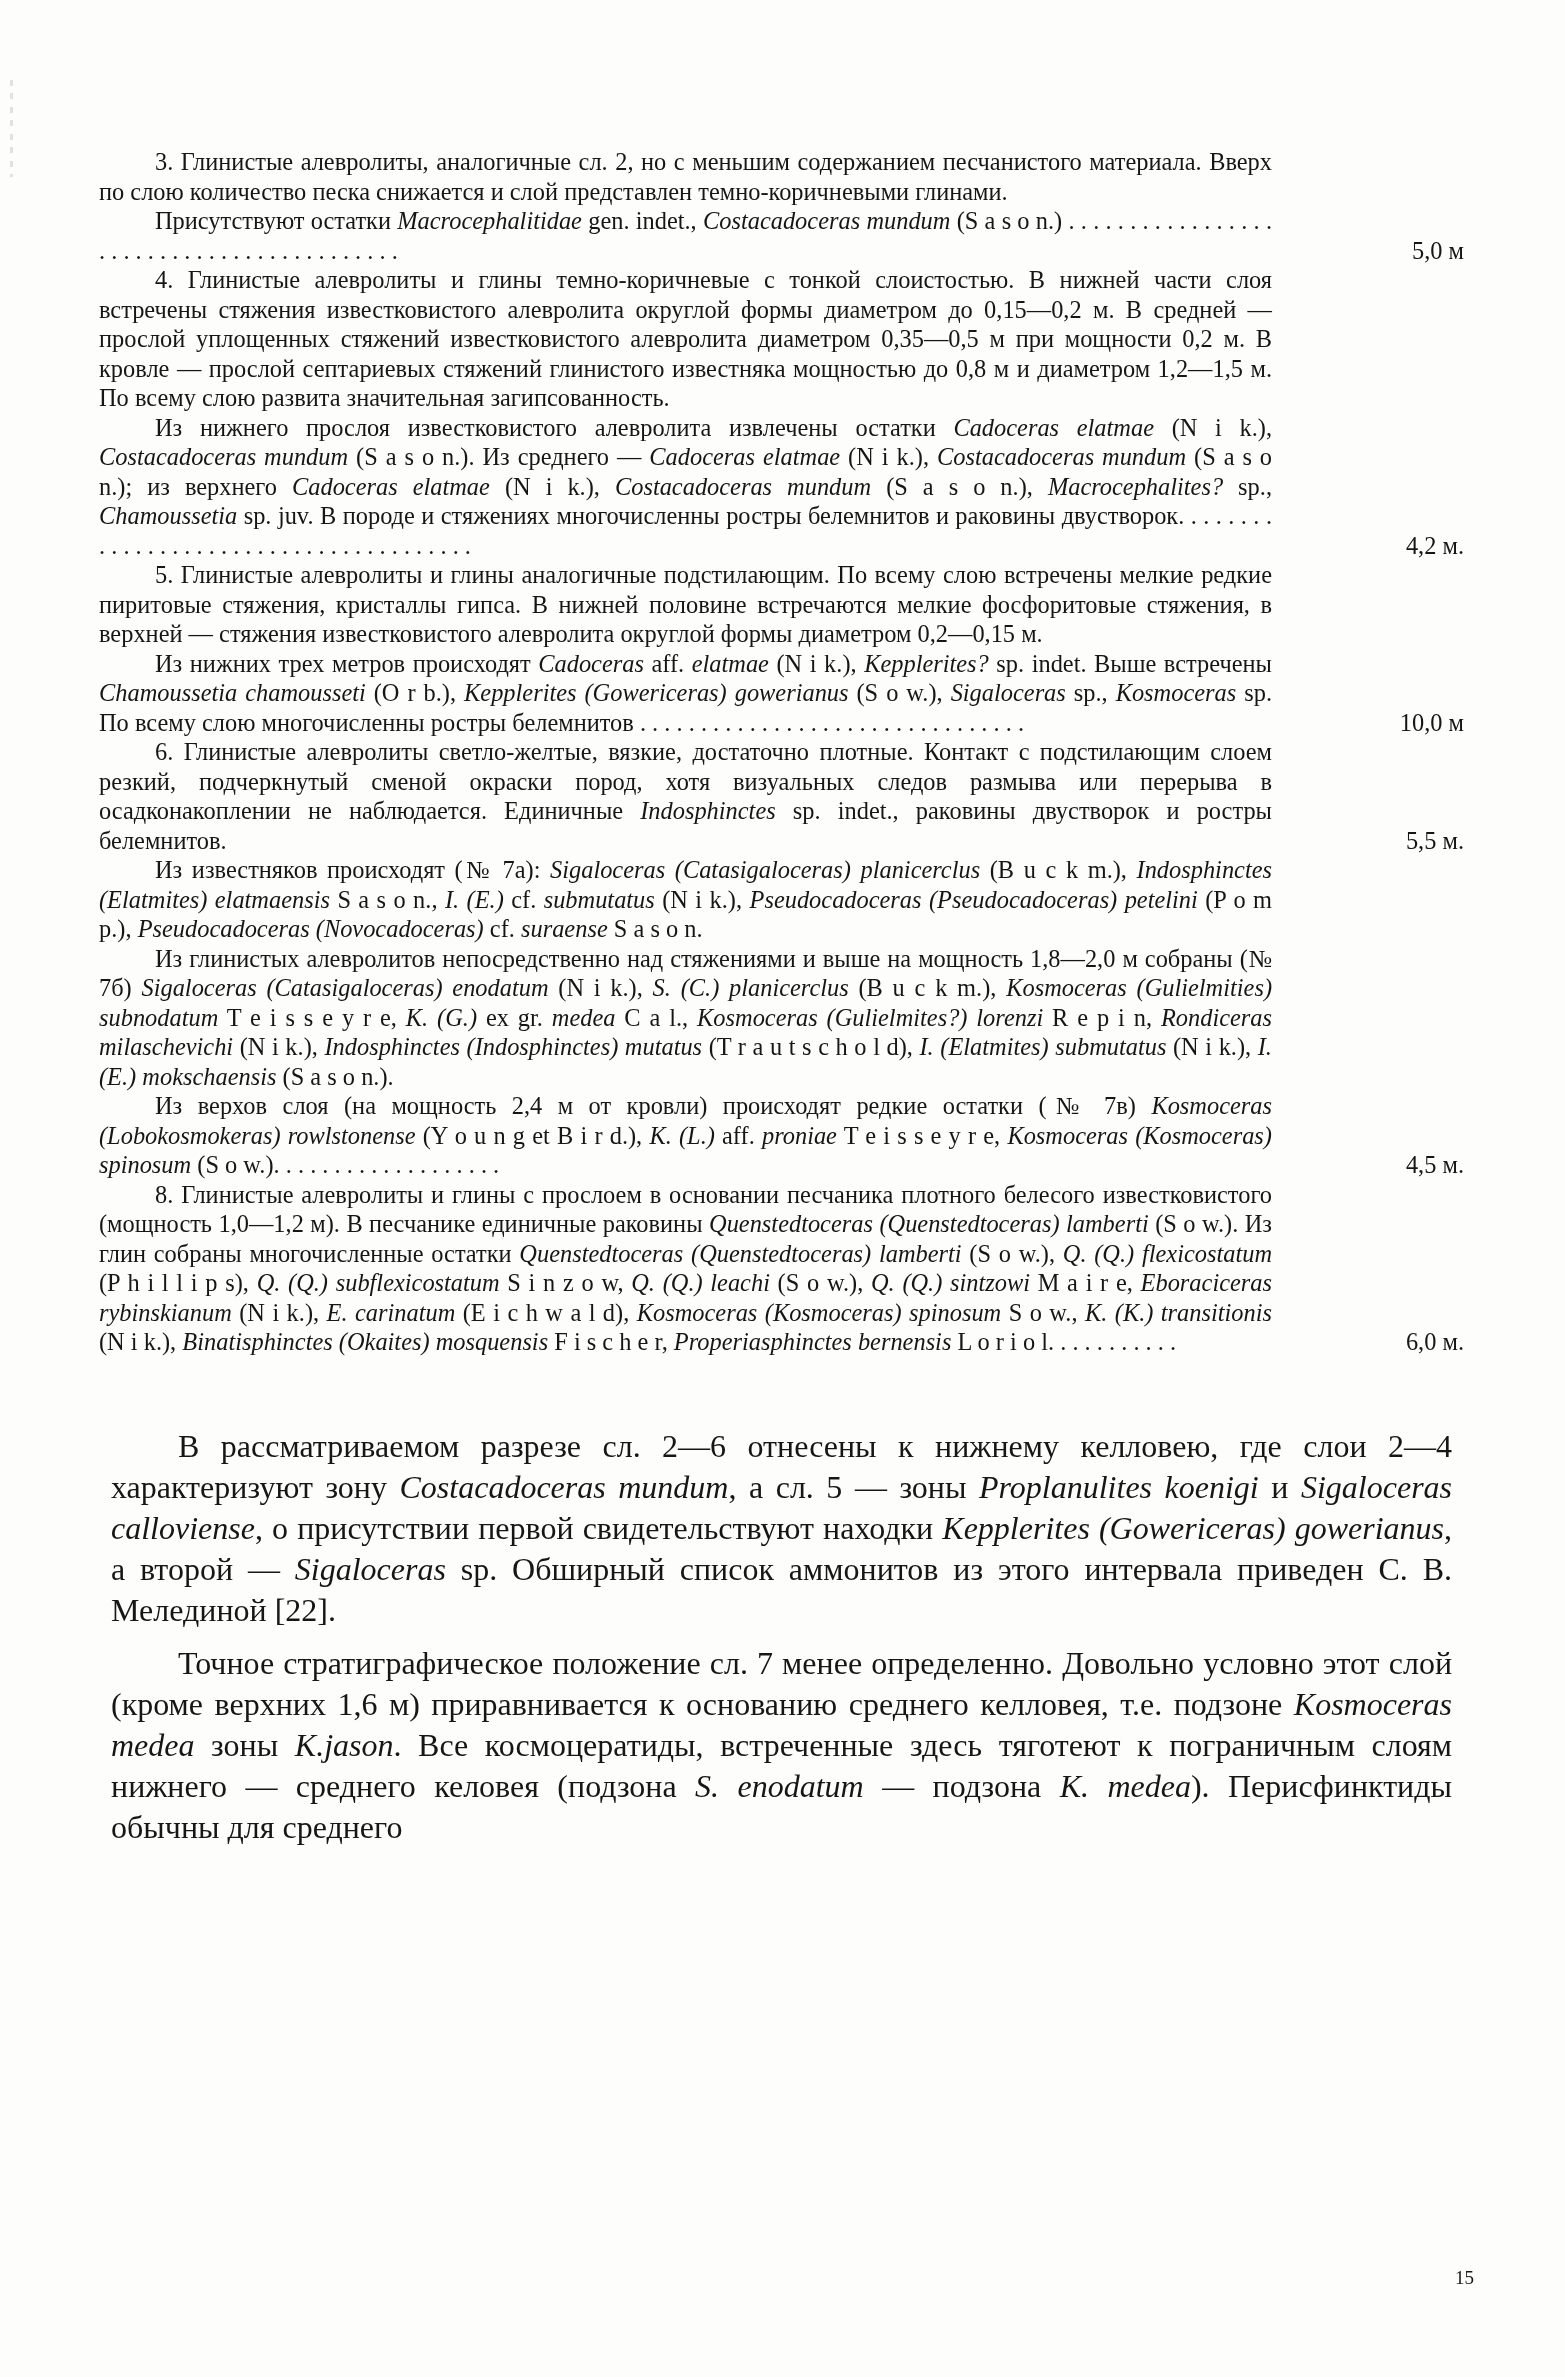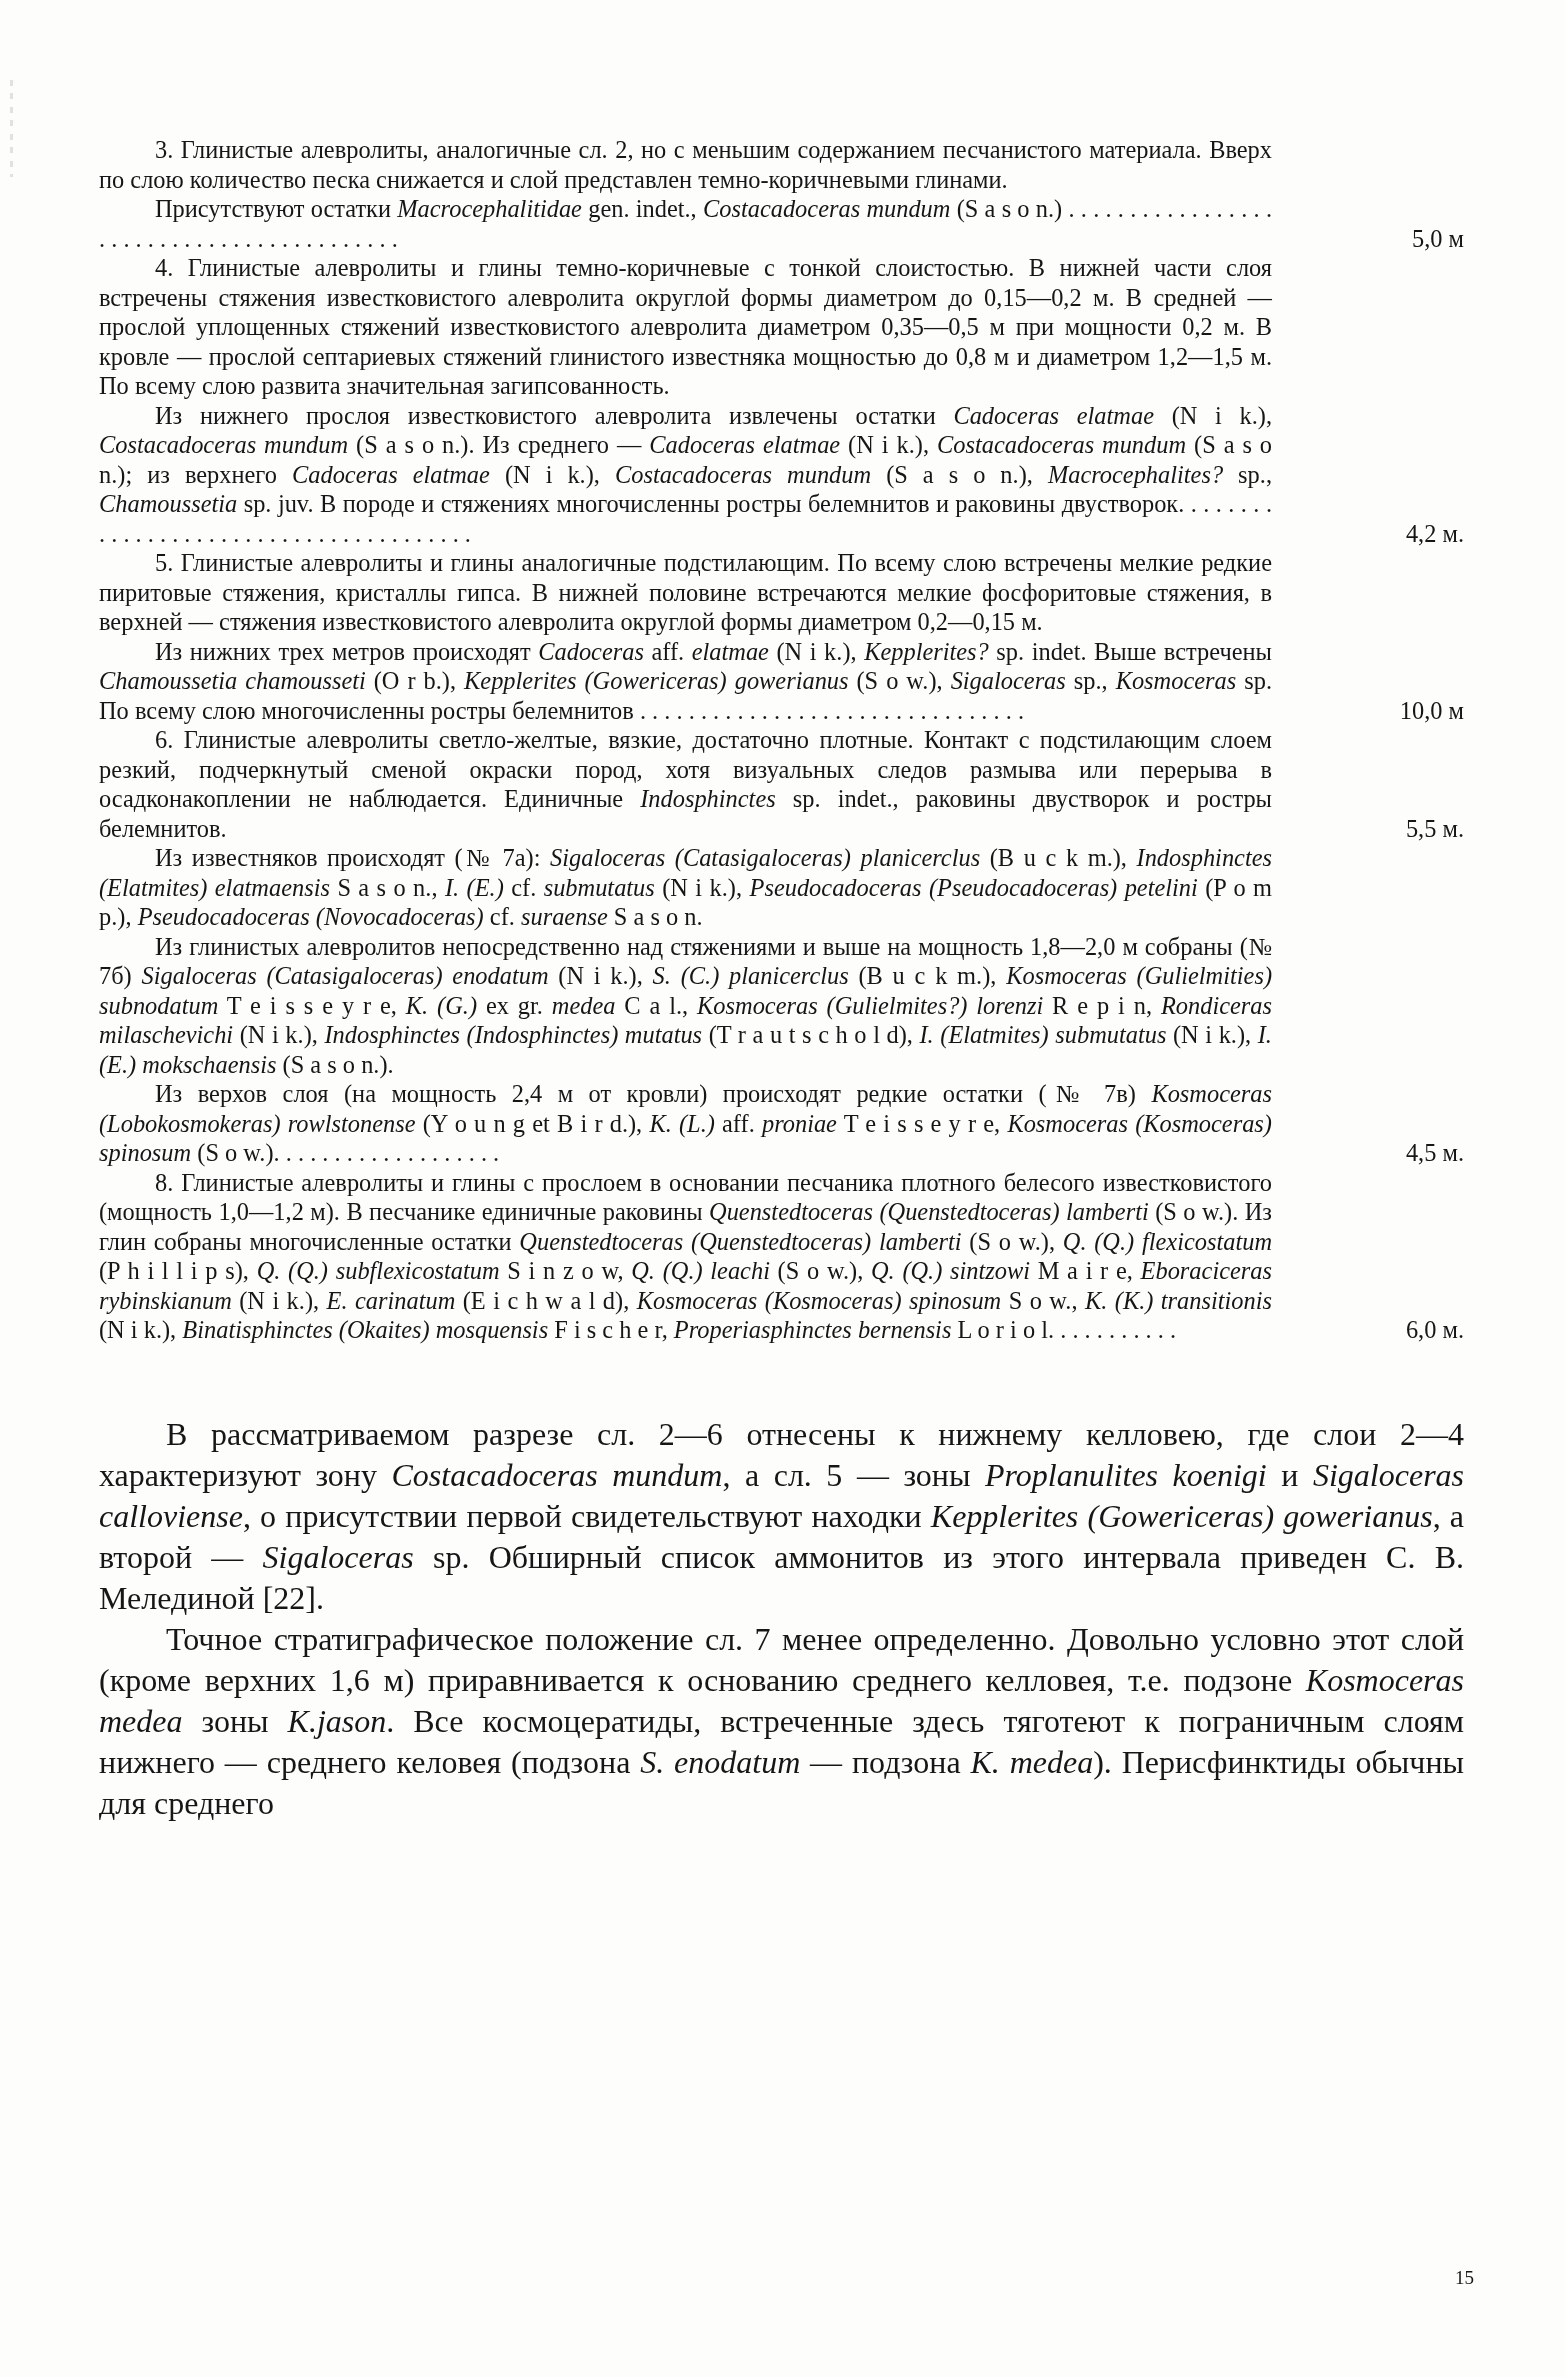--- a/index.html
+++ b/index.html
@@ -6,21 +6,21 @@
   body{
     width:1566px;height:2377px;
     background:#fdfdfb;
     color:#161616;
     font-family:"Liberation Serif","DejaVu Serif",serif;
     position:relative;
     overflow:hidden;
   }
   .content{
     position:absolute;
-    left:99px;top:135px;
+    left:99px;top:147px;
     width:1365px;
   }
   .layer{display:flex;}
   .layer-text{
     width:1173px;
     font-size:24.4px;
     line-height:29.5px;
     text-align:justify;
   }
   .layer-text p{margin:0;text-indent:56px;}
@@ -33,21 +33,21 @@
     white-space:nowrap;
     margin-top:20px;
   }
   .closing{
     margin-top:69px;
     width:1365px;
     font-size:32px;
     line-height:41px;
     text-align:justify;
   }
-  .closing p{margin:0;text-indent:67px;}
+  .closing p{margin:12px;text-indent:67px;}
   .page-number{
     position:absolute;
     right:92px;top:2267px;
     font-size:19px;
   }
   .scan-artifact{
     position:absolute;
     left:10px;top:80px;width:2.5px;height:97px;
     background:repeating-linear-gradient(#cfcfcf 0 5.9px, transparent 5.9px 13.5px);
     opacity:.6;

